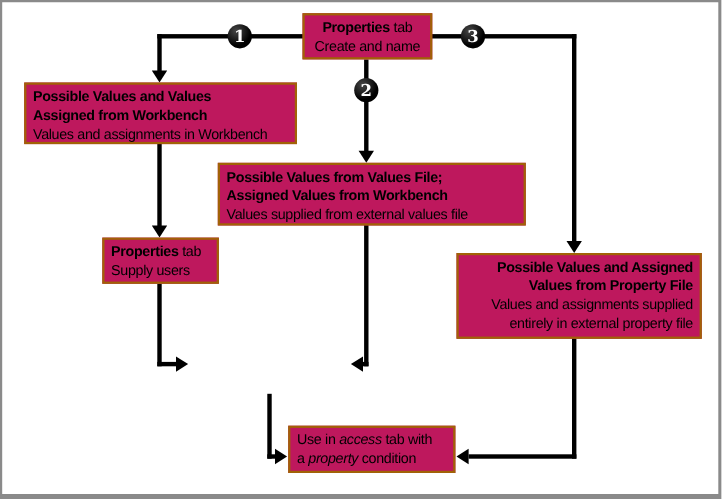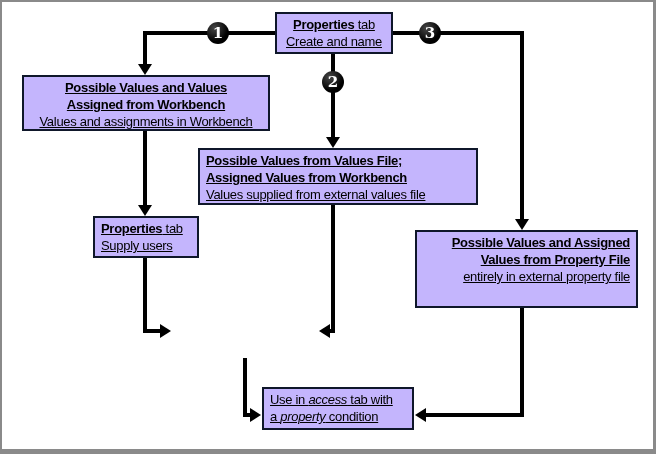--- a/index.html
+++ b/index.html
@@ -12,28 +12,27 @@
     border: 2px solid #8a8a8a;
     border-right-width: 3px;
     border-bottom-width: 5px;
     font-family: "Liberation Sans", sans-serif;
     color: #000;
     overflow: hidden;
   }
   .box {
     position: absolute;
     box-sizing: border-box;
-    background: #c4b5fd;
-    border: 2px solid #0f172a;
+    background: #be185d;
+    border: 2px solid #a16207;
     font-size: 13px;
     line-height: 17px;
     letter-spacing: -0.3px;
     padding: 2px 6px;
     z-index: 3;
-    text-decoration: underline;
   }
   .box .bold { font-weight: bold; }
   .box.center { text-align: center; }
   .vline, .hline { position: absolute; background: #000000; z-index: 1; }
   .arrow { position: absolute; width: 0; height: 0; z-index: 2; }
   .arrow.down  { border-left: 7px solid transparent; border-right: 7px solid transparent; border-top: 11px solid #000; }
   .arrow.right { border-top: 7px solid transparent; border-bottom: 7px solid transparent; border-left: 11px solid #000; }
   .arrow.left  { border-top: 7px solid transparent; border-bottom: 7px solid transparent; border-right: 11px solid #000; }
   .badge {
     position: absolute;
@@ -87,41 +86,42 @@
 
   <div class="badge" style="left:205px; top:20px;">1</div>
   <div class="badge" style="left:320px; top:69px;">2</div>
   <div class="badge" style="left:417px; top:20px;">3</div>
 
   <div class="box center" style="left:273px; top:10px; width:118px; height:42px;">
     <div><span class="bold">Properties</span><span> tab</span></div>
     <div>Create and name</div>
   </div>
 
-  <div class="box" style="left:20px; top:73px; width:248px; height:56px;text-align:center;">
+  <div class="box" style="left:20px; top:73px; width:248px; height:56px;">
     <div class="bold">Possible Values and Values</div>
     <div class="bold">Assigned from Workbench</div>
     <div>Values and assignments in Workbench</div>
   </div>
 
   <div class="box" style="left:196px; top:146px; width:280px; height:57px;">
     <div class="bold">Possible Values from Values File;</div>
     <div class="bold">Assigned Values from Workbench</div>
     <div>Values supplied from external values file</div>
   </div>
 
   <div class="box" style="left:91px; top:214px; width:106px; height:42px;">
     <div><span class="bold">Properties</span><span> tab</span></div>
     <div>Supply users</div>
   </div>
 
 
   <div class="box" style="left:413px; top:228px; width:223px; height:78px;text-align:right;">
     <div class="bold">Possible Values and Assigned</div>
     <div class="bold">Values from Property File</div>
+    <div>Values and assignments supplied</div>
     <div>entirely in external property file</div>
   </div>
 
   <div class="box" style="left:260px; top:385px; width:152px; height:43px;">
     <div><span>Use in </span><i>access</i><span> tab with</span></div>
     <div><span>a </span><i>property</i><span> condition</span></div>
   </div>
 
 </div>
 

